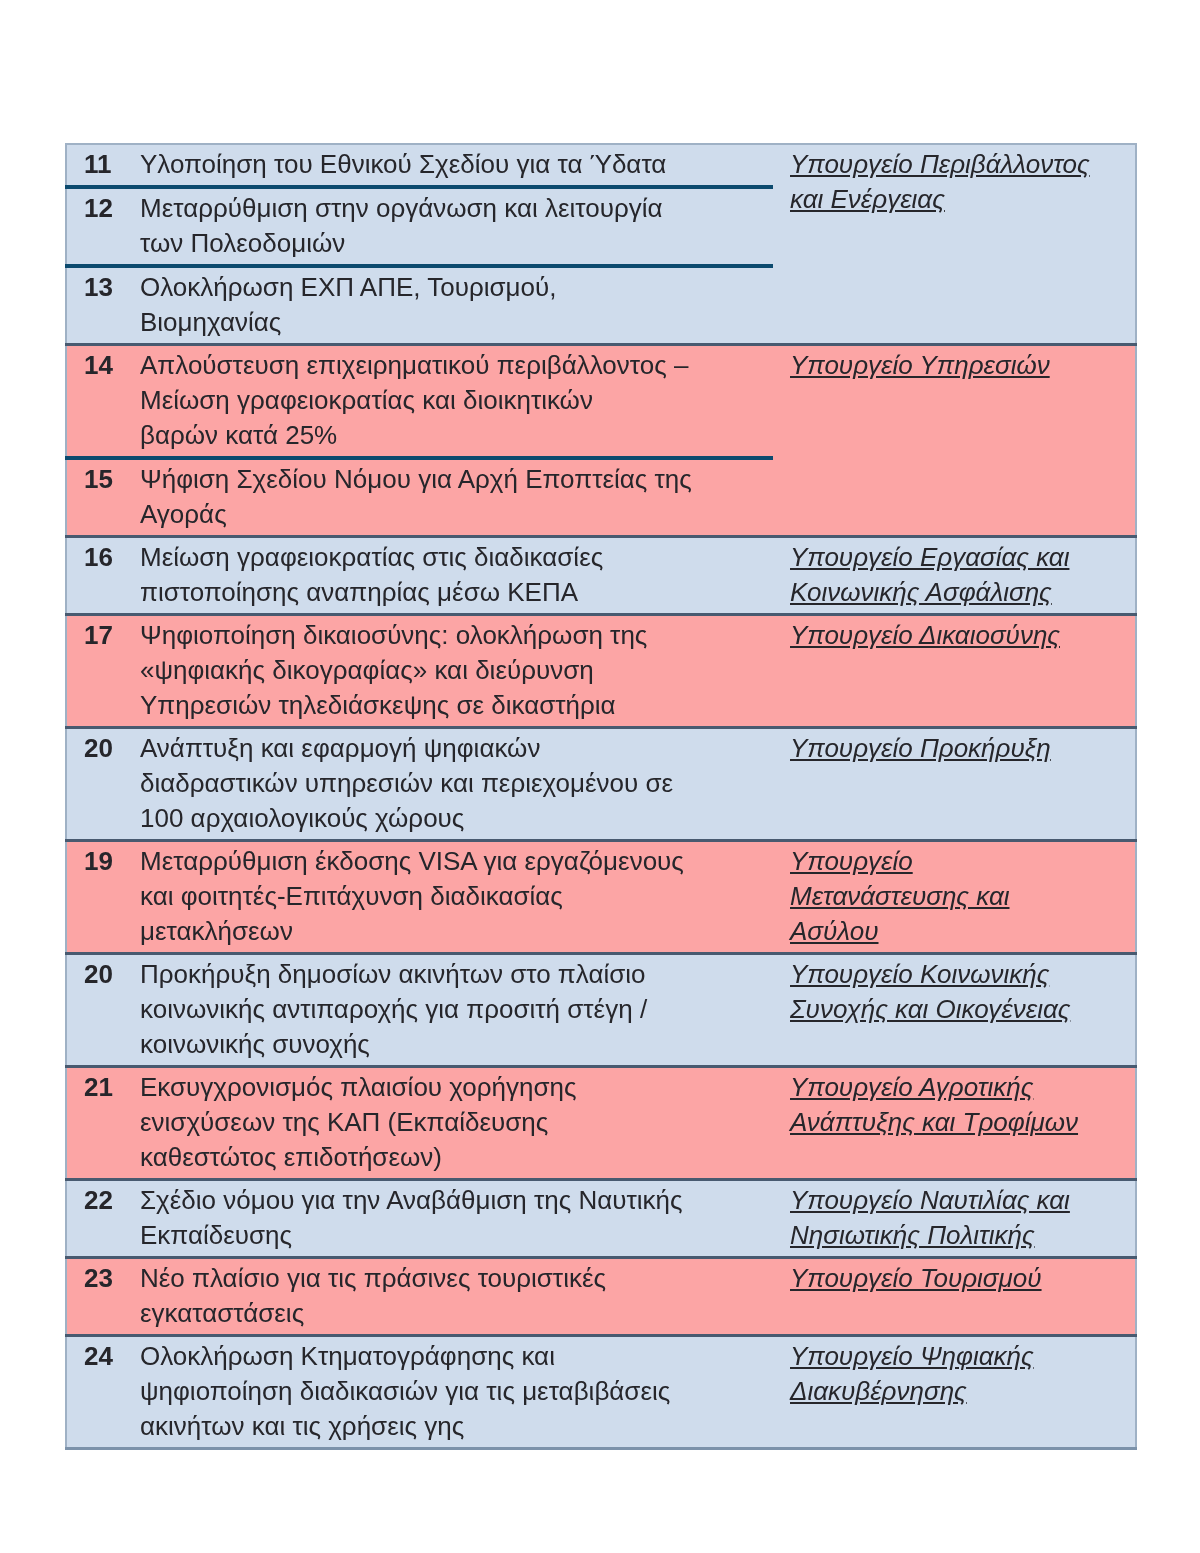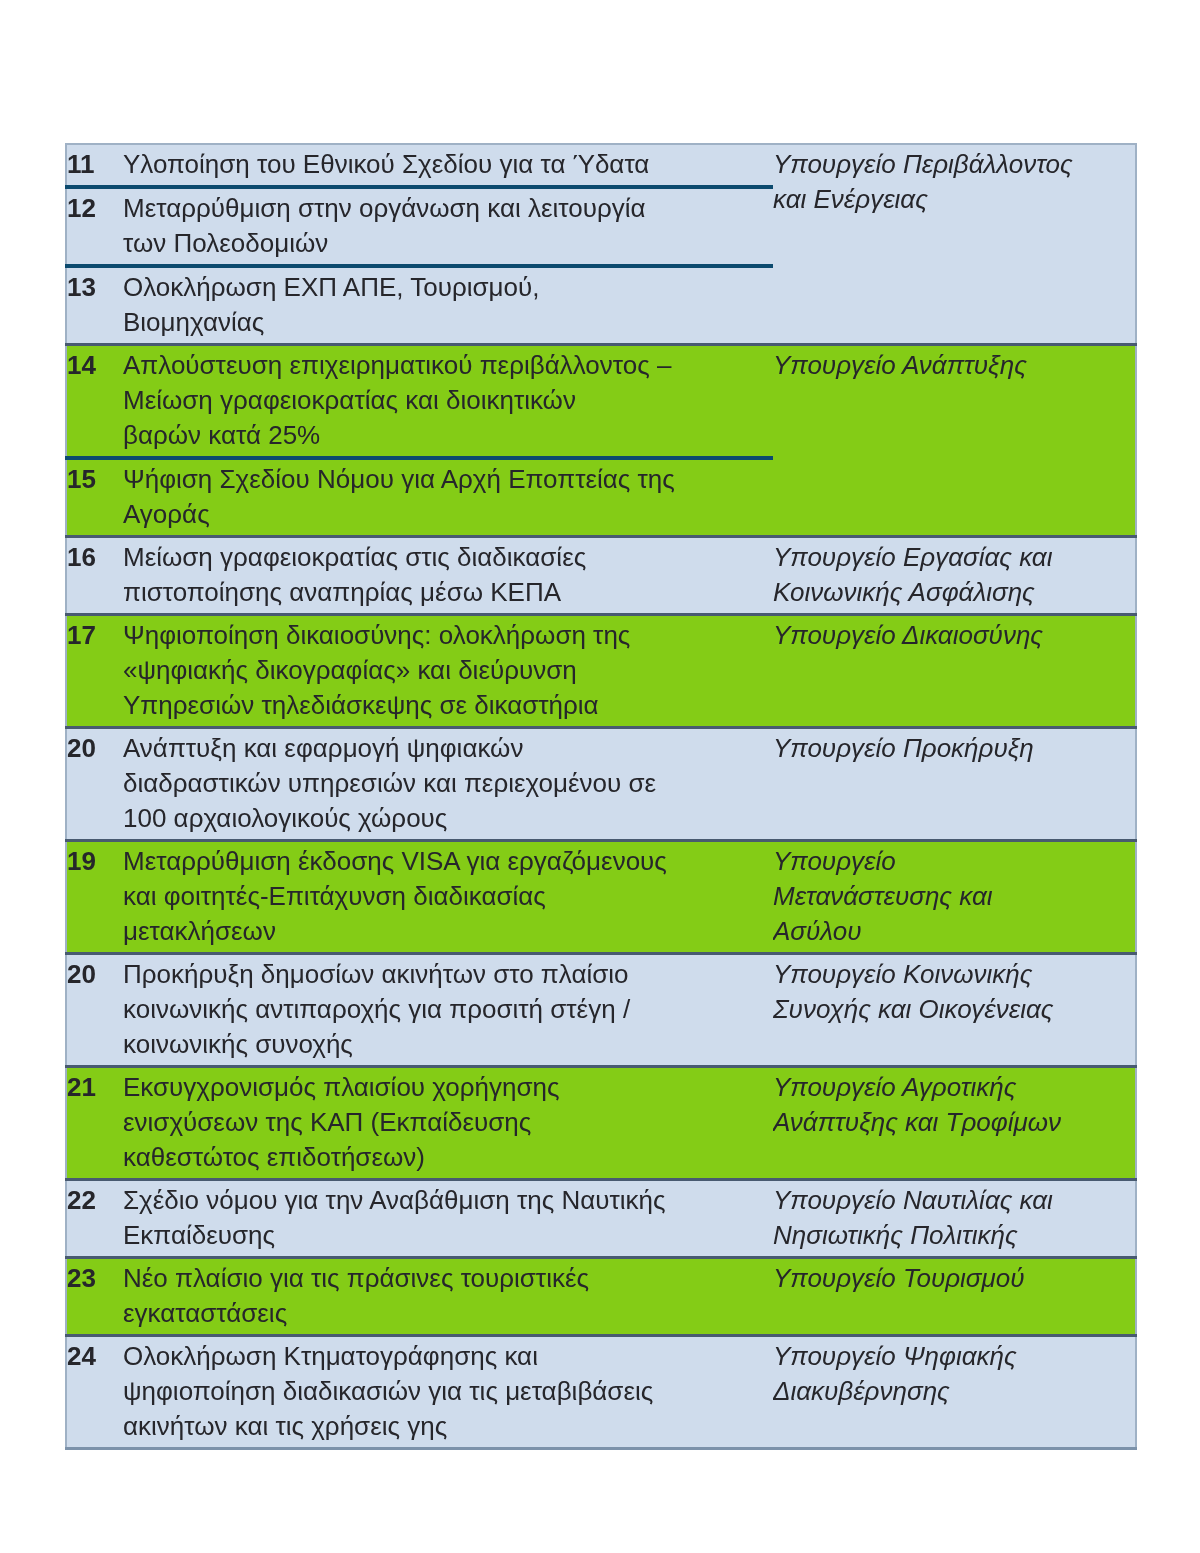--- a/index.html
+++ b/index.html
@@ -24,21 +24,21 @@
     left: 65px;
     top: 143px;
     width: 1070px;
     border-collapse: collapse;
     table-layout: fixed;
     border: 2px solid #9fb1c5;
     border-bottom: 3px solid #7c92aa;
   }
   table.reform-table td {
     vertical-align: top;
-    padding: 2px 6px 3px 0;
+    padding: 2px 6px 3px 17px;
     font-size: 26px;
     line-height: 35px;
     color: #26262b;
     white-space: pre-line;
     overflow: hidden;
     word-wrap: break-word;
   }
   td.c-num {
     font-weight: bold;
     color: #14141c;
@@ -47,23 +47,24 @@
   }
   td.c-desc {
     padding-right: 10px;
     margin-left: 32px;
   }
   td.c-min {
     vertical-align: middle;
     font-style: italic;
     padding-left: 13px;
     padding-right: 8px;
+    text-decoration: underline;
   }
   tr.shade-blue td { background: #cfdcec; }
-  tr.shade-white td { background: #84cc16; }
+  tr.shade-white td { background: #fca5a5; }
   
   tr.inner td.c-num,
   tr.inner td.c-desc {
     border-top: 4px solid #0c4a6e;
   }
   
   tr.gstart td {
     border-top: 3px solid #485a70;
   }
 </style>
@@ -92,21 +93,21 @@
         <tr class="shade-blue inner">
           <td class="c-num">13</td>
           <td class="c-desc">Ολοκλήρωση ΕΧΠ ΑΠΕ, Τουρισμού,
 Βιομηχανίας</td>
         </tr>
         <tr class="shade-white gstart">
           <td class="c-num">14</td>
           <td class="c-desc">Απλούστευση επιχειρηματικού περιβάλλοντος –
 Μείωση γραφειοκρατίας και διοικητικών
 βαρών κατά 25%</td>
-          <td class="c-min" rowspan="2">Υπουργείο Ανάπτυξης</td>
+          <td class="c-min" rowspan="2">Υπουργείο Υπηρεσιών</td>
         </tr>
         <tr class="shade-white inner">
           <td class="c-num">15</td>
           <td class="c-desc">Ψήφιση Σχεδίου Νόμου για Αρχή Εποπτείας της
 Αγοράς</td>
         </tr>
         <tr class="shade-blue gstart">
           <td class="c-num">16</td>
           <td class="c-desc">Μείωση γραφειοκρατίας στις διαδικασίες
 πιστοποίησης αναπηρίας μέσω ΚΕΠΑ</td>

